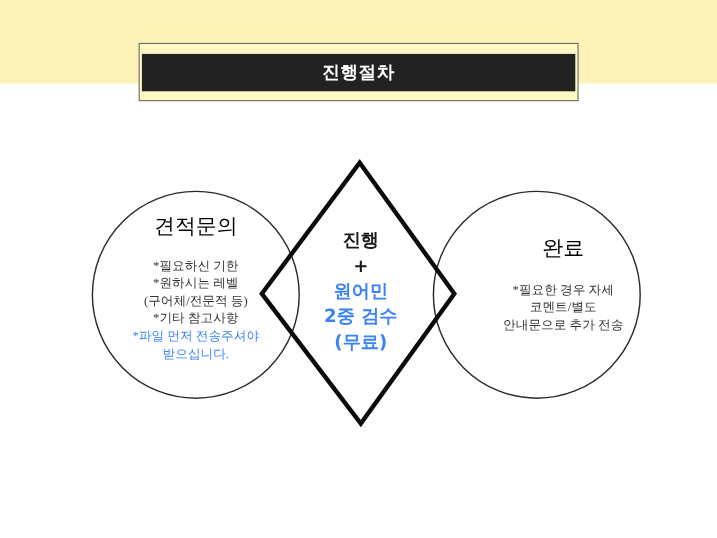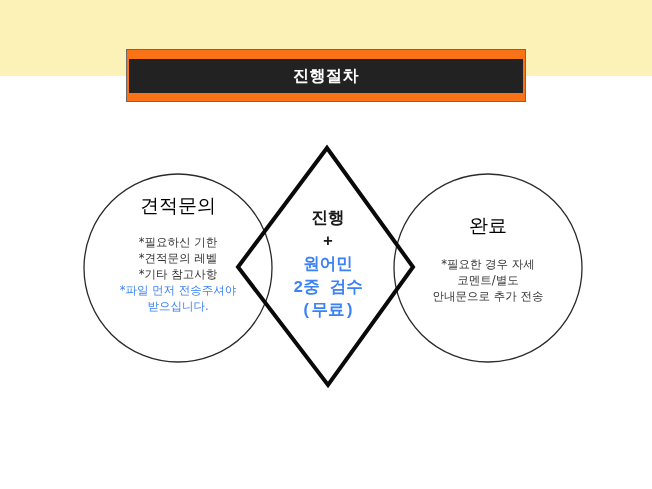--- a/index.html
+++ b/index.html
@@ -1,30 +1,30 @@
 <!DOCTYPE html>
 <html><head>
   <meta charset="utf-8">
   <style>
     html, body { margin:0; padding:0; }
     body { width:652px; height:489px; position:relative; overflow:hidden; background:#ffffff;
            font-family: "DejaVu Sans", "Liberation Sans", sans-serif; color:#2a2a2a; }
     .band { position:absolute; left:0; top:0; width:652px; height:76px; background:#fcf1b6; }
-    .title-box { position:absolute; left:126px; top:49px; width:398px; height:51px;
-                 border:1.5px solid #6a6a6a; background:#f97316; box-sizing:content-box; }
+    .title-box { position:absolute; left:126px; top:39px; width:398px; height:51px;
+                 border:1.5px solid #6a6a6a; background:#fef9c3; box-sizing:content-box; }
     .title-bar { position:absolute; left:2px; top:9px; right:2px; height:34px; background:#222222;
                  display:flex; align-items:center; justify-content:center; }
     .title-text { color:#ffffff; font-weight:bold; font-size:16px; letter-spacing:0.5px; }
     .shapes { position:absolute; left:0; top:0; width:652px; height:489px; }
     .circ-text { position:absolute; text-align:center; }
     .circ-title { font-size:19px; color:#000000; }
-    .circ-lines { font-size:11.5px; line-height:16px; color:#333; }
+    .circ-lines { font-size:11.5px; line-height:16px; color:#333;font-family:Liberation Serif, serif; }
     .red { color:#3b82f6; }
     .dia-text { position:absolute; left:268px; width:120px; top:207px; text-align:center;
-                font-weight:bold; font-size:16.5px; line-height:23px;font-family:Liberation Mono, monospace; }
+                font-weight:bold; font-size:16.5px; line-height:23px; }
     .dia-black { color:#1a1a1a; }
   </style>
 </head>
 <body>
 
 <div class="band"></div>
 
 <div class="title-box">
   <div class="title-bar">
     <span class="title-text">진행절차</span>
@@ -34,35 +34,36 @@
 <svg class="shapes" viewBox="0 0 652 489">
   <circle cx="178" cy="268" r="94" fill="none" stroke="#2a2a2a" stroke-width="1.3"></circle>
   <circle cx="488" cy="268" r="94" fill="none" stroke="#2a2a2a" stroke-width="1.3"></circle>
   <polygon points="327,148 413,267 328,385 238,267" fill="none" stroke="#0a0a0a" stroke-width="4" stroke-linejoin="miter"></polygon>
 </svg>
 
 <div class="circ-text" style="left:98px; width:160px; top:193px;">
   <div class="circ-title">견적문의</div>
   <div class="circ-lines" style="margin-top:15px;">
     <div>*필요하신 기한</div>
-    <div>*견적문의 레벨</div>
+    <div>*원하시는 레벨</div>
+    <div>(구어체/전문적 등)</div>
     <div>*기타 참고사항</div>
     <div class="red">*파일 먼저 전송주셔야</div>
     <div class="red">받으십니다.</div>
   </div>
 </div>
 
 <div class="dia-text">
   <div class="dia-black">진행</div>
   <div class="dia-black">+</div>
   <div class="red">원어민</div>
   <div class="red">2중 검수</div>
   <div class="red">(무료)</div>
 </div>
 
-<div class="circ-text" style="left:408px; width:160px; top:213px;">
+<div class="circ-text" style="left:432px; width:160px; top:213px;">
   <div class="circ-title">완료</div>
   <div class="circ-lines" style="margin-top:17px;text-align:center;">
     <div>*필요한 경우 자세</div>
     <div>코멘트/별도</div>
     <div>안내문으로 추가 전송</div>
   </div>
 </div>
 
 </body></html>

